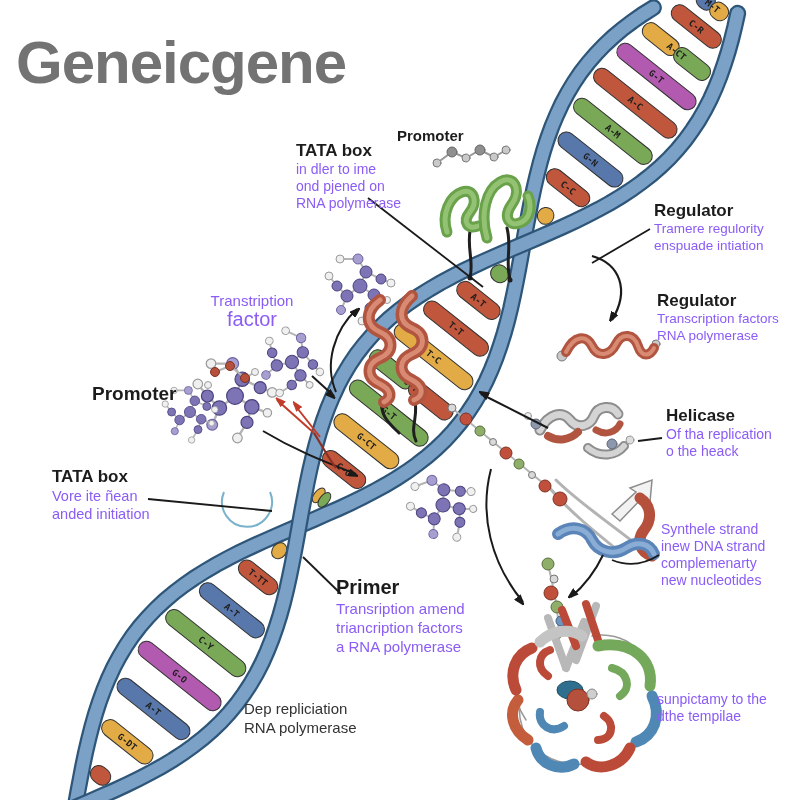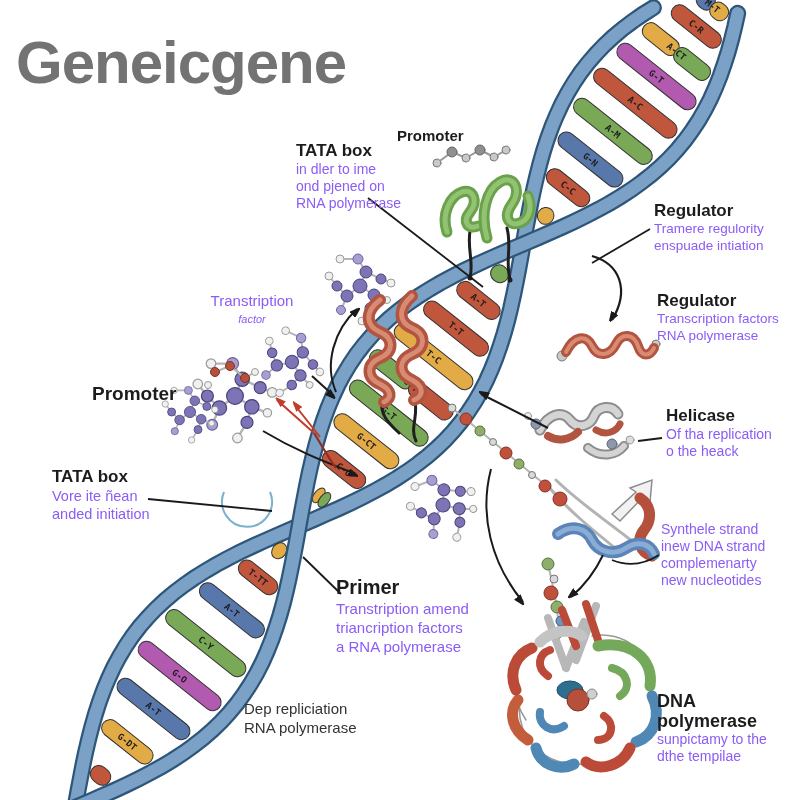--- a/index.html
+++ b/index.html
@@ -330,43 +330,42 @@
 </div>
 
 <div class="lbl" style="left:661px;top:521px;width:140px;">
   <div class="l">Synthele strand</div>
   <div class="l">inew DNA strand</div>
   <div class="l">complemenarty</div>
   <div class="l">new nucleotides</div>
 </div>
 
 <div class="lbl" style="left:657px;top:691px;width:143px;">
-  <div class="t" style="font-size:18px;">DNA polymerase</div>
   <div class="l">sunpictamy to the</div>
   <div class="l">dthe tempilae</div>
 </div>
 
 <div class="lbl center" style="left:202px;top:291px;width:100px;">
   <div class="l" style="font-size:15px;line-height:19px;">Transtription</div>
-  <div class="l" style="font-size:11px;line-height:19px;font-style:italic;">factor</div>
+  <div class="l" style="font-size:20px;line-height:19px;">factor</div>
 </div>
 
 <div class="lbl" style="left:92px;top:384px;">
   <div class="t" style="font-size:19px;">Promoter</div>
 </div>
 
 <div class="lbl" style="left:52px;top:467px;">
   <div class="t">TATA box</div>
   <div class="l" style="font-size:14.5px;line-height:18px;">Vore ite ñean</div>
   <div class="l" style="font-size:14.5px;line-height:18px;">anded initiation</div>
 </div>
 
 <div class="lbl" style="left:336px;top:576px;">
   <div class="t" style="font-size:20px;line-height:23px;">Primer</div>
-  <div class="l" style="font-size:15px;line-height:19px;">Transtription amend</div>
+  <div class="l" style="font-size:15px;line-height:19px;">Transription amend</div>
   <div class="l" style="font-size:15px;line-height:19px;">triancription factors</div>
   <div class="l" style="font-size:15px;line-height:19px;">a RNA polymerase</div>
 </div>
 
 <div class="lbl" style="left:244px;top:699px;">
   <div class="l" style="font-size:15px;line-height:19px;color:#333;">Dep repliciation</div>
   <div class="l" style="font-size:15px;line-height:19px;color:#333;">RNA polymerase</div>
 </div>
 
 </div>

